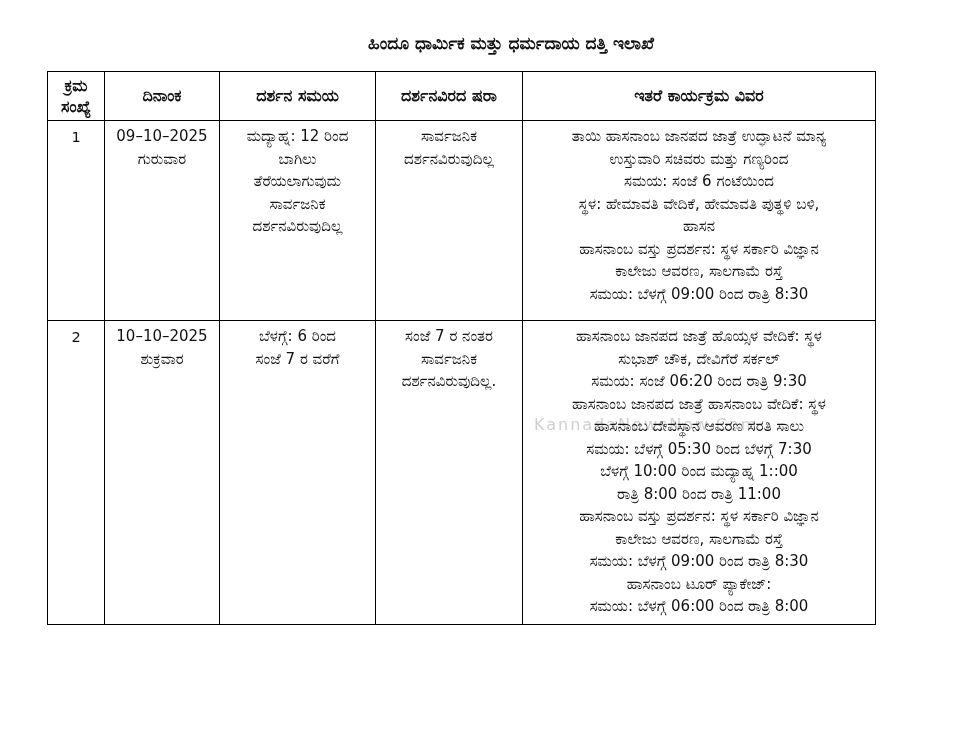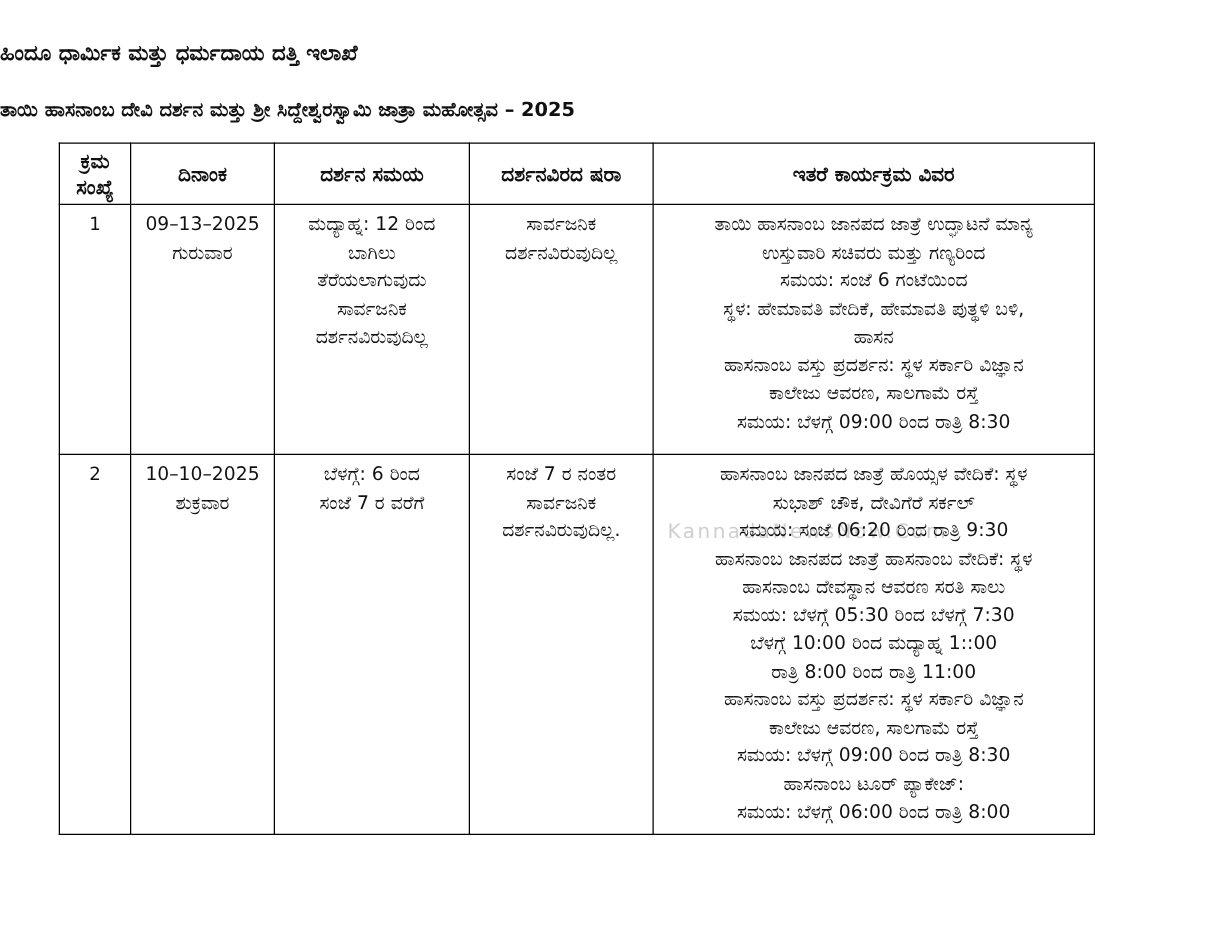--- a/index.html
+++ b/index.html
@@ -5,21 +5,21 @@
   html,body{margin:0;padding:0;}
   body{
     width:976px;height:749px;
     background:#ffffff;
     font-family:"DejaVu Sans","Liberation Sans",sans-serif;
     color:#111;
     position:relative;
     overflow:hidden;
   }
   .doc{position:relative;width:976px;height:749px;}
-  .doc-header{text-align:left;padding-top:30px;}
+  .doc-header{text-align:center;padding-top:30px;padding-left:46px;}
   .dept{font-size:17px;font-weight:bold;line-height:1.6;}
   .district{font-size:15px;font-weight:bold;line-height:1.7;}
   .subtitle{font-size:15.5px;font-weight:bold;margin-top:20px;line-height:1.5;}
   .title{font-size:20px;font-weight:bold;margin-top:26px;letter-spacing:.3px;}
 
   table.schedule{
     border-collapse:collapse;
     table-layout:fixed;
     margin:14px 0 0 82px;
     width:828px;
@@ -65,21 +65,20 @@
     text-align:left;
   }
   table.schedule{position:relative;z-index:1;margin-left:47px;}
 </style>
 </head>
 <body>
 
 <div class="doc">
   <div class="doc-header">
     <div class="dept">ಹಿಂದೂ ಧಾರ್ಮಿಕ ಮತ್ತು ಧರ್ಮದಾಯ ದತ್ತಿ ಇಲಾಖೆ</div>
-    <div class="subtitle">ತಾಯಿ ಹಾಸನಾಂಬ ದೇವಿ ದರ್ಶನ ಮತ್ತು ಶ್ರೀ ಸಿದ್ದೇಶ್ವರಸ್ವಾಮಿ ಜಾತ್ರಾ ಮಹೋತ್ಸವ – 2025</div>
   </div>
 
   <div class="watermark">KannadaNewsNow.Com</div>
 
   <table class="schedule">
     <colgroup>
       <col class="c1">
         <col class="c2">
         <col class="c3">
         <col class="c4">
@@ -91,21 +90,21 @@
           <th>ದಿನಾಂಕ</th>
           <th>ದರ್ಶನ ಸಮಯ</th>
           <th>ದರ್ಶನವಿರದ ಷರಾ</th>
           <th>ಇತರೆ ಕಾರ್ಯಕ್ರಮ ವಿವರ</th>
         </tr>
     </thead>
     <tbody id="schedule-body">
         <tr class="row-0">
           <td class="serial">1</td>
           <td>
-            <div class="line">09–13–2025</div>
+            <div class="line">09–10–2025</div>
             <div class="line">ಗುರುವಾರ</div>
           </td>
           <td>
             <div class="line">ಮದ್ಯಾಹ್ನ: 12 ರಿಂದ</div>
             <div class="line">ಬಾಗಿಲು</div>
             <div class="line">ತೆರೆಯಲಾಗುವುದು</div>
             <div class="line">ಸಾರ್ವಜನಿಕ</div>
             <div class="line">ದರ್ಶನವಿರುವುದಿಲ್ಲ</div>
           </td>
           <td>

